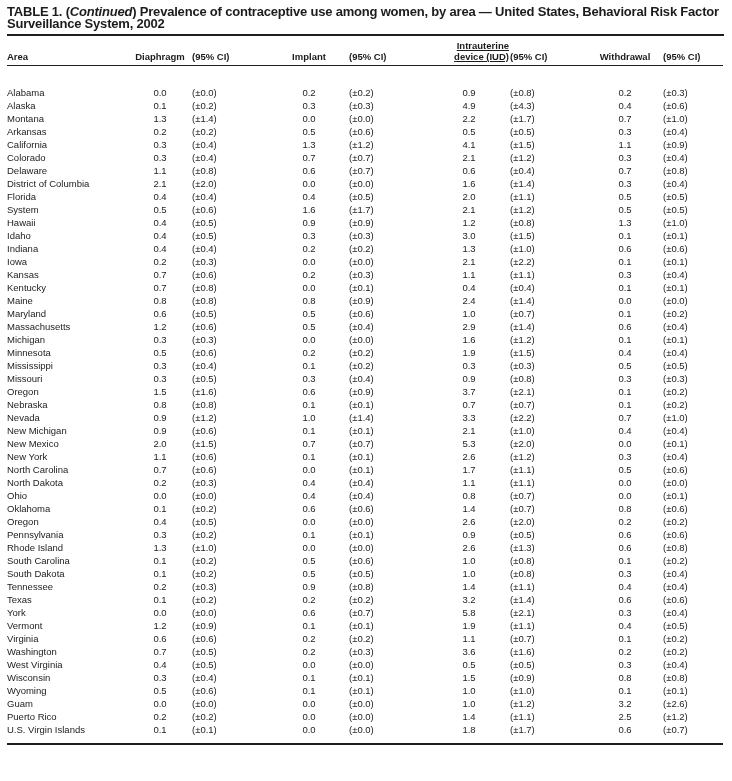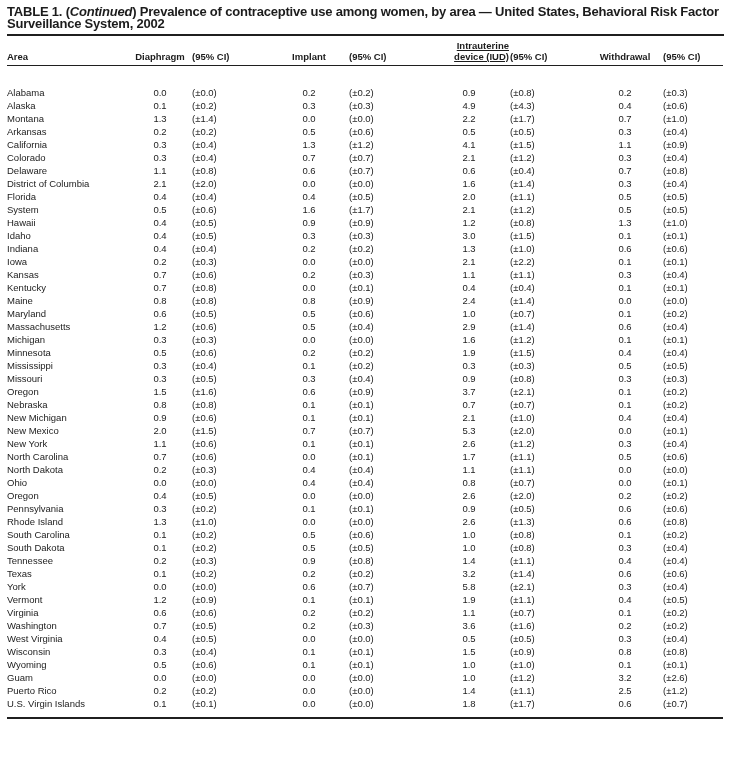--- a/index.html
+++ b/index.html
@@ -371,20 +371,31 @@
           <td class="c1">0.8</td>
           <td class="c2">(±0.8)</td>
           <td class="c3">0.1</td>
           <td class="c4">(±0.1)</td>
           <td class="c5">0.7</td>
           <td class="c6">(±0.7)</td>
           <td class="c7">0.1</td>
           <td class="c8">(±0.2)</td>
         </tr>
         <tr>
+          <td class="c0">Nevada</td>
+          <td class="c1">0.9</td>
+          <td class="c2">(±1.2)</td>
+          <td class="c3">1.0</td>
+          <td class="c4">(±1.4)</td>
+          <td class="c5">3.3</td>
+          <td class="c6">(±2.2)</td>
+          <td class="c7">0.7</td>
+          <td class="c8">(±1.0)</td>
+        </tr>
+        <tr>
           <td class="c0">New Michigan</td>
           <td class="c1">0.9</td>
           <td class="c2">(±0.6)</td>
           <td class="c3">0.1</td>
           <td class="c4">(±0.1)</td>
           <td class="c5">2.1</td>
           <td class="c6">(±1.0)</td>
           <td class="c7">0.4</td>
           <td class="c8">(±0.4)</td>
         </tr>
@@ -437,20 +448,31 @@
           <td class="c1">0.0</td>
           <td class="c2">(±0.0)</td>
           <td class="c3">0.4</td>
           <td class="c4">(±0.4)</td>
           <td class="c5">0.8</td>
           <td class="c6">(±0.7)</td>
           <td class="c7">0.0</td>
           <td class="c8">(±0.1)</td>
         </tr>
         <tr>
+          <td class="c0">Oklahoma</td>
+          <td class="c1">0.1</td>
+          <td class="c2">(±0.2)</td>
+          <td class="c3">0.6</td>
+          <td class="c4">(±0.6)</td>
+          <td class="c5">1.4</td>
+          <td class="c6">(±0.7)</td>
+          <td class="c7">0.8</td>
+          <td class="c8">(±0.6)</td>
+        </tr>
+        <tr>
           <td class="c0">Oregon</td>
           <td class="c1">0.4</td>
           <td class="c2">(±0.5)</td>
           <td class="c3">0.0</td>
           <td class="c4">(±0.0)</td>
           <td class="c5">2.6</td>
           <td class="c6">(±2.0)</td>
           <td class="c7">0.2</td>
           <td class="c8">(±0.2)</td>
         </tr>

